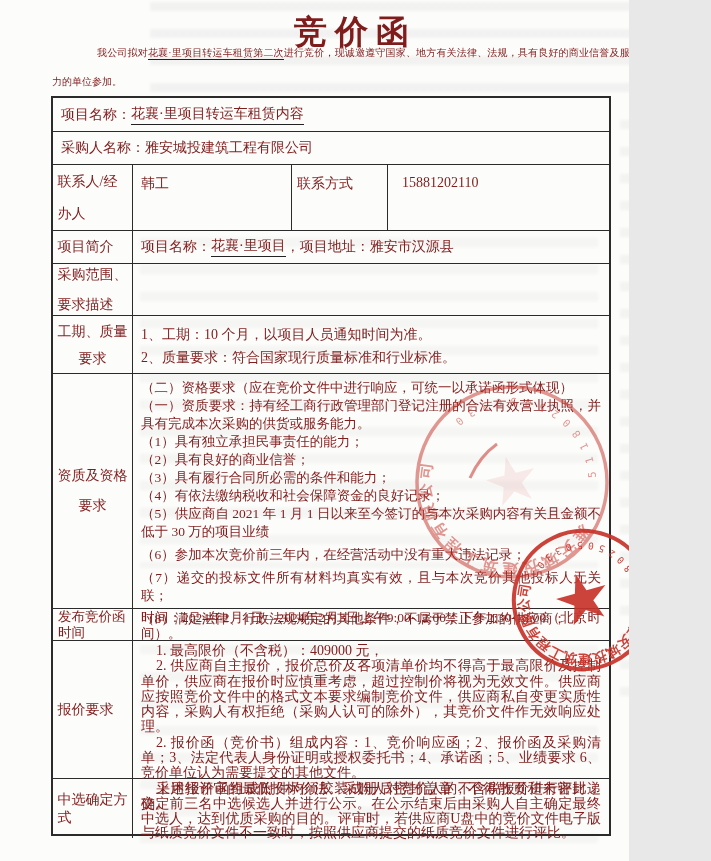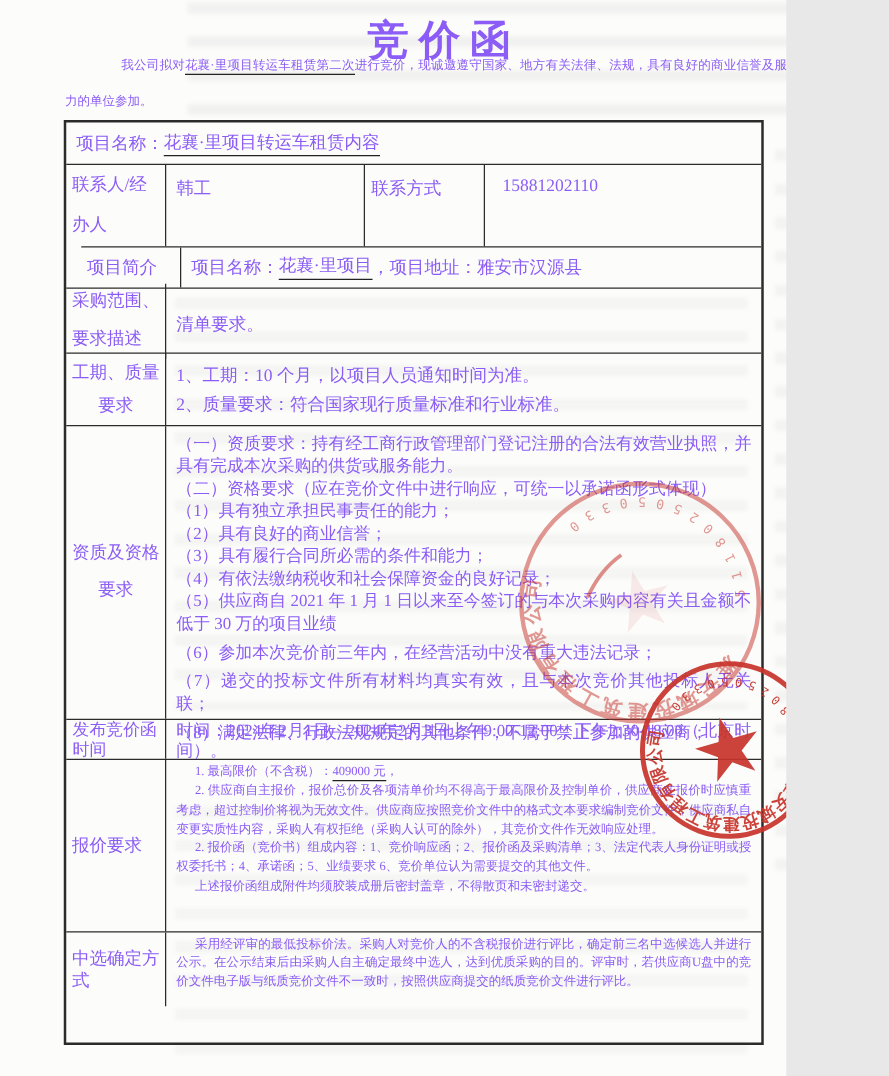--- a/index.html
+++ b/index.html
@@ -1,17 +1,17 @@
 <!DOCTYPE html>
 <html><head>
 <meta charset="utf-8">
 <style>
   html,body{margin:0;padding:0;background:#e8e8e8;}
   .page{position:relative;width:629px;height:861px;background:#fcfcfa;overflow:hidden;
-        font-family:"Liberation Serif","DejaVu Serif",serif;color:#8b5cf6;}
+        font-family:"Liberation Serif","DejaVu Serif",serif;color:#7f1d1d;}
   
   .bleed{position:absolute;filter:blur(1.8px);pointer-events:none;z-index:0;
          background:repeating-linear-gradient(180deg, rgba(108,110,124,.13) 0 9px, rgba(108,110,124,0) 9px 27px);}
   .b1{left:150px;top:2px;width:500px;height:92px;opacity:.55;}
   .b2{left:620px;top:120px;width:88px;height:590px;opacity:.5;}
   .b3{left:140px;top:238px;width:458px;height:330px;opacity:.42;}
   .b4{left:140px;top:645px;width:458px;height:200px;opacity:.38;}
 
   .title{position:absolute;left:0;top:10px;width:711px;text-align:center;
          font-family:"Liberation Sans","DejaVu Sans",sans-serif;
@@ -24,38 +24,38 @@
   .t{position:absolute;left:51px;top:96px;width:560px;height:740px;
      border:2px solid #2b2b2b;box-sizing:border-box;z-index:1;font-size:14px;}
   .tr{display:flex;box-sizing:border-box;border-top:1.5px solid #2b2b2b;}
   .tr:first-child{border-top:none;}
   .full{flex:1;padding:6px 8px;display:flex;align-items:center;}
   .lab{width:80px;min-width:80px;box-sizing:border-box;border-right:1.5px solid #2b2b2b;
        padding:0 4px;display:flex;align-items:center;justify-content:center;
        text-align:left;word-break:break-all;}
   .lab div{width:70px;}
   .con{flex:1;box-sizing:border-box;padding:2px 8px;min-width:0;}
-  .r1{height:33px;} .r2{height:33px;} .r3{height:66px;} .r4{height:33px;margin-left:12px;}
+  .r1{height:33px;} .r2{height:33px;} .r3{height:66px;} .r4{height:33px;}
   .r5{height:52px;align-items:center;} .r6{height:58px;} .r7{height:235px;} .r8{height:32px;}
   .r9{height:138px;} .r10{height:60px;}
   .r3 .c2{width:159px;min-width:159px;box-sizing:border-box;border-right:1.5px solid #2b2b2b;padding:10px 8px 0;}
   .r3 .c3{width:96px;min-width:96px;box-sizing:border-box;border-right:1.5px solid #2b2b2b;padding:10px 5px 0;}
   .r3 .c4{flex:1;padding:10px 0 0 14px;font-family:"Liberation Serif",serif;}
   .r3 .lab div{line-height:32px;}
   .r4 .con{display:flex;align-items:center;}
   .r5 .lab div{line-height:30px;}
   .r5 .con{padding-top:9px;}
   .r6 .lab div{line-height:27px;text-align:center;}
   .r6 .con{padding-top:7px;line-height:23px;}
   .r7 .lab div{line-height:30px;text-align:center;}
   .r7 .con{padding:5px 8px 0;font-size:13.5px;line-height:18px;text-align:justify;}
   .r7 .sp{margin-top:5px;}
   .r8 .lab{font-size:13.5px;justify-content:flex-end;} .r8 .lab div{line-height:15.5px;}
   .r8 .con{font-size:13.5px;line-height:15.5px;padding-top:1px;text-align:justify;}
-  .r9 .con,.r10 .con{font-size:10px;line-height:15.3px;text-align:justify;}
+  .r9 .con,.r10 .con{font-size:14px;line-height:15.3px;text-align:justify;}
   .r9 .con p,.r10 .con p{margin:0;text-indent:15px;}
   .r10 .con{padding-top:3px;line-height:14.8px;}
 
   .seals{position:absolute;left:0;top:0;z-index:5;pointer-events:none;}
   .sring{fill:none;stroke:#c7342b;}
   .sstar{fill:#c7342b;}
   .sname{font-family:"Liberation Serif","DejaVu Serif",serif;font-weight:bold;fill:#c7342b;}
   .sser{font-family:"DejaVu Sans Mono",monospace;fill:#c7342b;}
   .hidepath{fill:none;stroke:none;}
 </style>
@@ -75,20 +75,26 @@
 
   <div class="t">
 
     <div class="tr r1">
       <div class="full">
         <span>项目名称：</span>
           <span class="u">花襄·里项目转运车租赁内容</span>
       </div>
     </div>
 
+    <div class="tr r2">
+      <div class="full">
+        <span>采购人名称：</span>
+          <span>雅安城投建筑工程有限公司</span>
+      </div>
+    </div>
 
     <div class="tr r3">
       <div class="lab">
           <div>联系人/经办人</div>
         </div>
       <div class="c2">韩工</div>
       <div class="c3">联系方式</div>
       <div class="c4">15881202110</div>
     </div>
 
@@ -100,40 +106,39 @@
         <span>项目名称：</span>
           <span class="u">花襄·里项目</span>
           <span>，项目地址：雅安市汉源县</span>
       </div>
     </div>
 
     <div class="tr r5">
       <div class="lab">
           <div>采购范围、要求描述</div>
         </div>
-      <div class="con">清单要求。</div>
     </div>
 
     <div class="tr r6">
       <div class="lab">
           <div>工期、质量要求</div>
         </div>
       <div class="con">
         <div>1、工期：10 个月，以项目人员通知时间为准。</div>
         <div>2、质量要求：符合国家现行质量标准和行业标准。</div>
       </div>
     </div>
 
     <div class="tr r7">
       <div class="lab">
           <div>资质及资格要求</div>
         </div>
       <div class="con">
+        <div>（二）资格要求（应在竞价文件中进行响应，可统一以承诺函形式体现）</div>
         <div>（一）资质要求：持有经工商行政管理部门登记注册的合法有效营业执照，并具有完成本次采购的供货或服务能力。</div>
-        <div>（二）资格要求（应在竞价文件中进行响应，可统一以承诺函形式体现）</div>
         <div>（1）具有独立承担民事责任的能力；</div>
         <div>（2）具有良好的商业信誉；</div>
         <div>（3）具有履行合同所必需的条件和能力；</div>
         <div>（4）有依法缴纳税收和社会保障资金的良好记录；</div>
         <div>（5）供应商自 2021 年 1 月 1 日以来至今签订的与本次采购内容有关且金额不低于 30 万的项目业绩</div>
         <div class="sp">（6）参加本次竞价前三年内，在经营活动中没有重大违法记录；</div>
         <div class="sp">（7）递交的投标文件所有材料均真实有效，且与本次竞价其他投标人无关联；</div>
         <div class="sp">（8）满足法律、行政法规规定的其他条件，不属于禁止参加的供应商；</div>
       </div>
     </div>

